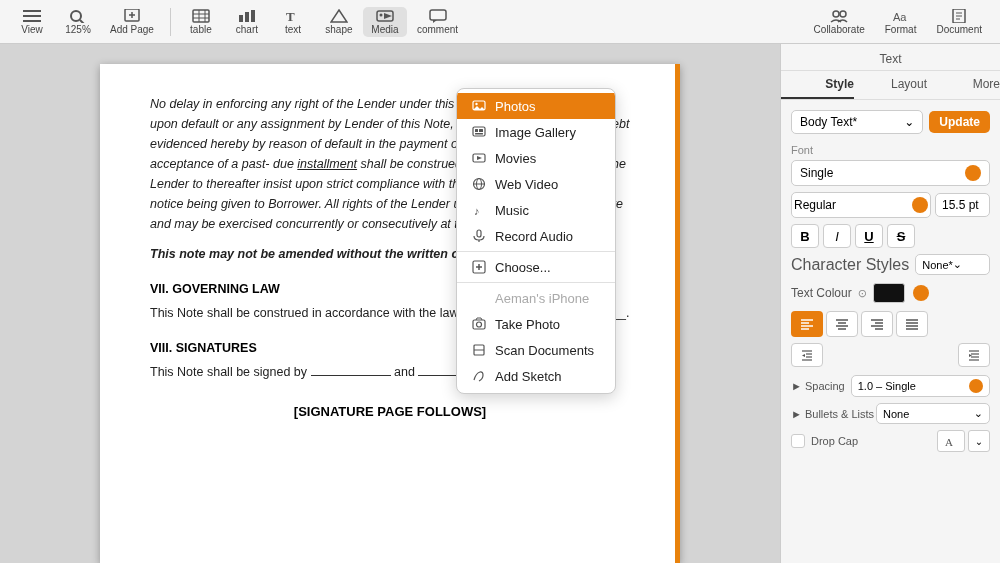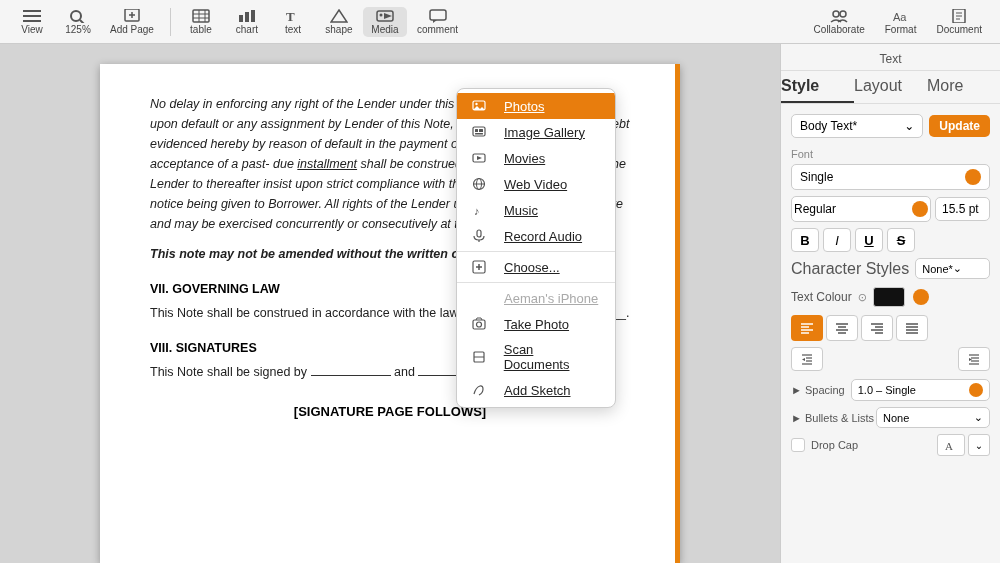--- a/index.html
+++ b/index.html
@@ -93,26 +93,25 @@
       border-radius: 8px;
       box-shadow: 0 4px 16px rgba(0,0,0,0.18);
       width: 160px;
       z-index: 100;
       overflow: hidden;
       padding: 4px 0;
     }
     .menu-item {
       display: flex;
       align-items: center;
-      gap: 17px;
+      gap: 8px;
       padding: 5px 14px;
       font-size: 13px;
       color: #222;
       cursor: pointer;
-      text-decoration: underline;
     }
     .menu-item.selected { background: #e87d0d; color: white; border-radius: 0; }
     .menu-item.disabled { color: #aaa; cursor: default; text-align: right; }
     .menu-item-icon { width: 16px; height: 16px; display: flex; align-items: center; justify-content: center; }
     .menu-separator { height: 1px; background: #e0e0e0; margin: 2px 0; }
 
     
     .right-panel {
       width: 220px;
       background: #f5f5f5;
@@ -128,23 +127,23 @@
       padding: 8px 0 4px;
       border-bottom: 1px solid #ddd;
     }
     .panel-tabs {
       display: flex;
       border-bottom: 1px solid #ddd;
       background: #f5f5f5;
     }
     .panel-tab {
       flex: 1;
-      text-align: left;
+      text-align: right;
       padding: 6px 0;
-      font-size: 16px;
+      font-size: 12px;
       color: #555;
       cursor: pointer;
       border-bottom: 2px solid transparent;
     }
     .panel-tab.active { color: #333; font-weight: 600; border-bottom: 2px solid #333; }
 
     .panel-body { padding: 10px; flex: 1; overflow-y: auto; }
 
     .style-row {
       display: flex;

